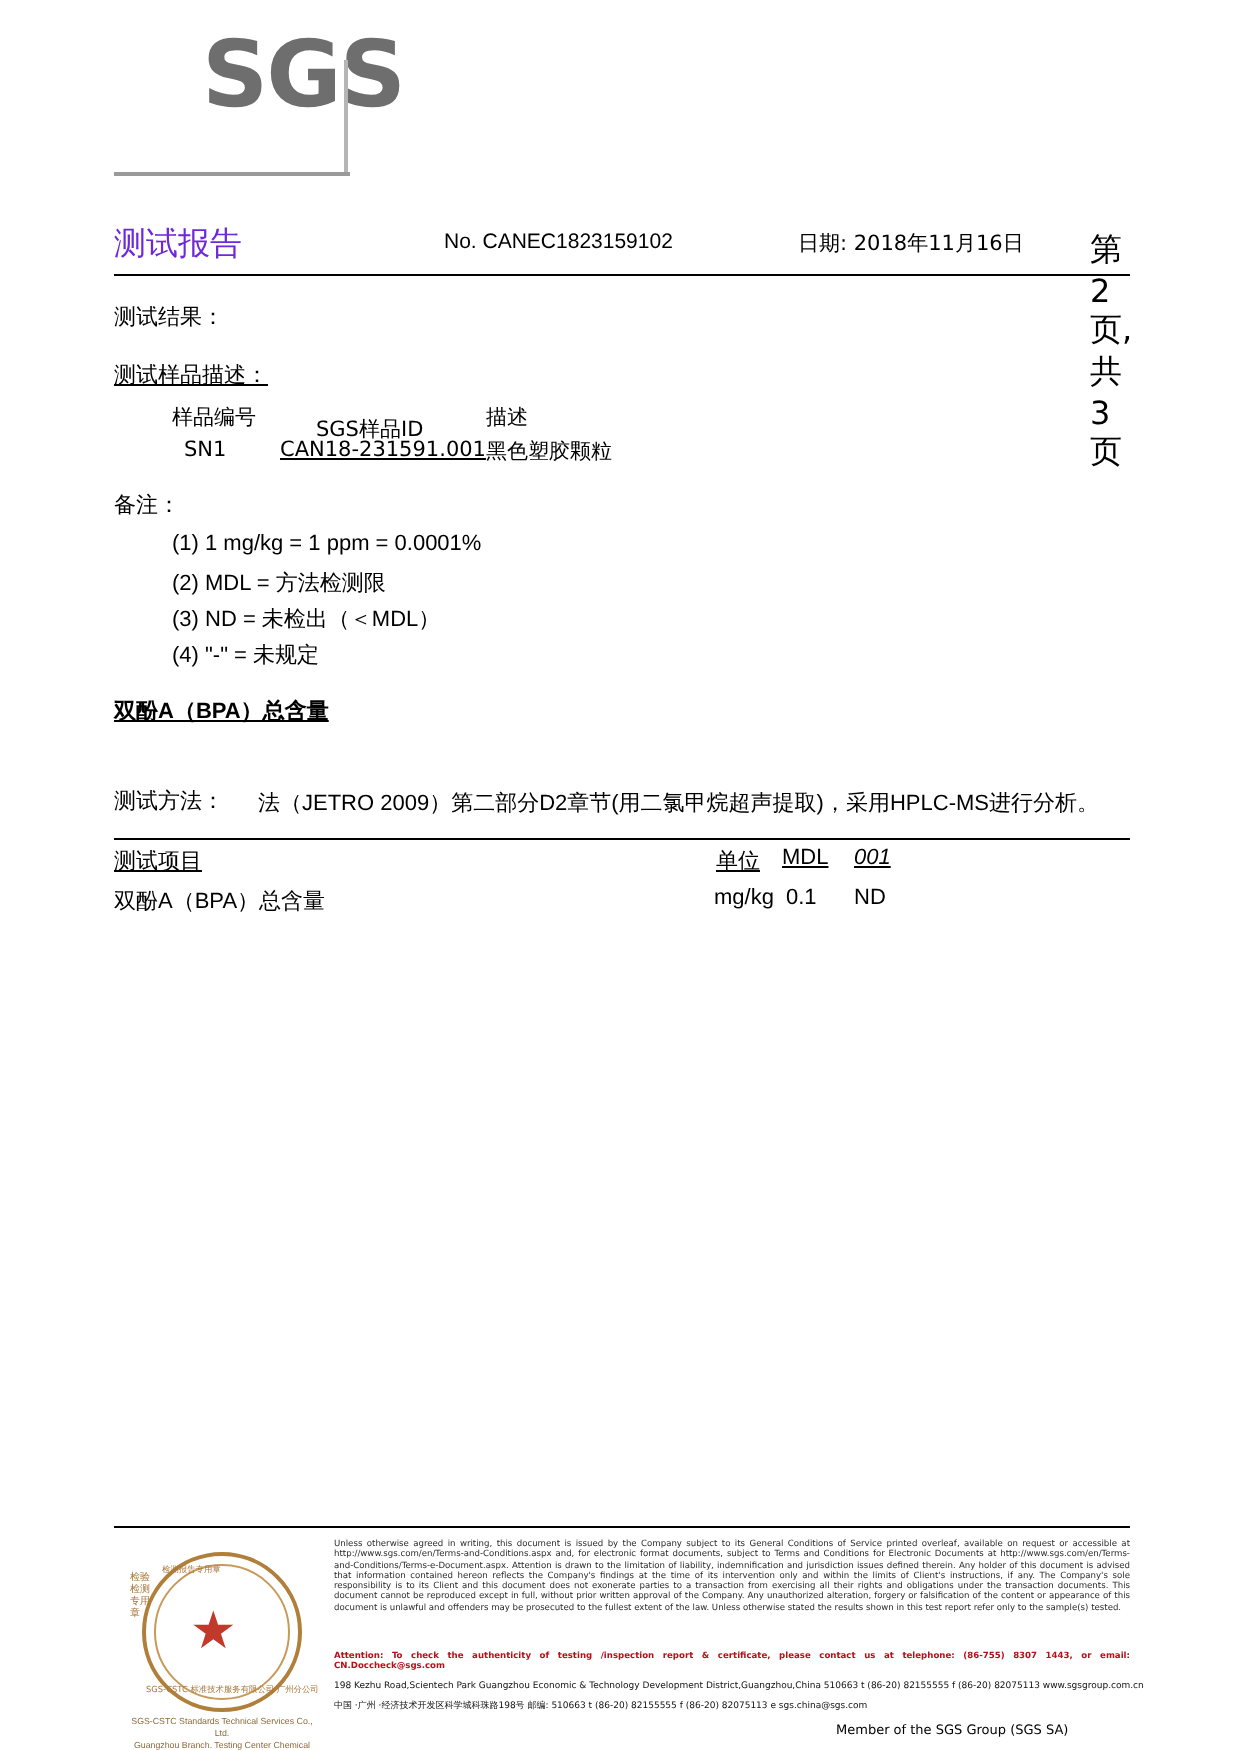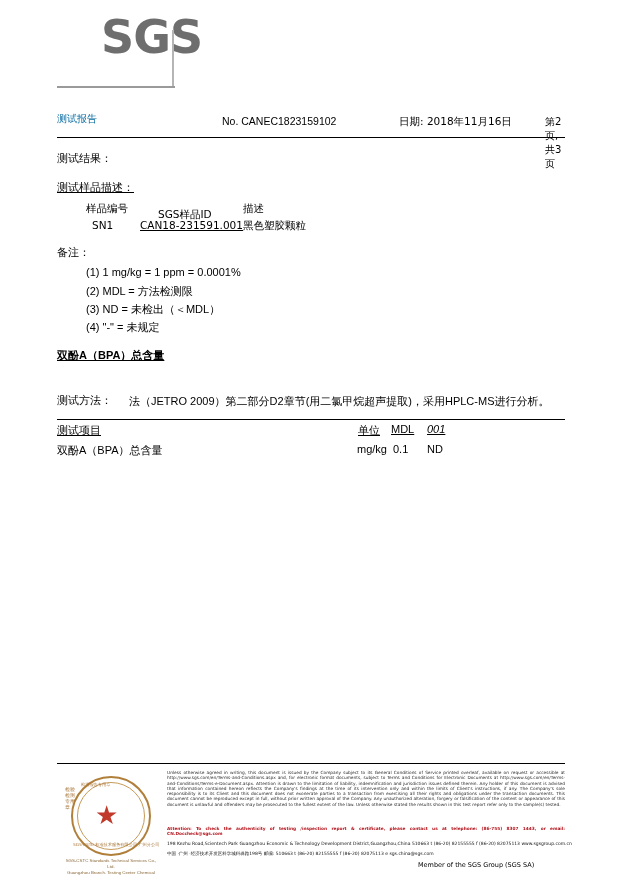--- a/index.html
+++ b/index.html
@@ -62,41 +62,41 @@
   .hdr {
     position: absolute;
     left: 57px;
     top: 112px;
     width: 508px;
     height: 22px;
   }
   .hdr-title {
     position: absolute;
     left: 0; top: 0;
-    font-size: 10px;
-    color: #0369a1;
+    font-size: 16px;
+    color: #6d28d9;
     font-family: "DejaVu Sans", sans-serif;
   }
   .hdr-no {
     position: absolute;
     left: 165px; top: 3px;
     font-size: 10.5px;
     color: #000;
   }
   .hdr-date {
     position: absolute;
     left: 342px; top: 3px;
     font-size: 10.5px;
     color: #000;
     font-family: "DejaVu Sans", sans-serif;
   }
   .hdr-page {
     position: absolute;
     left: 488px; top: 3px;
-    font-size: 10px;
+    font-size: 16px;
     color: #000;
     font-family: "DejaVu Sans", sans-serif;
   }
   .hdr-rule {
     position: absolute;
     left: 57px;
     top: 137px;
     width: 508px;
     height: 1px;
     background: #000;

